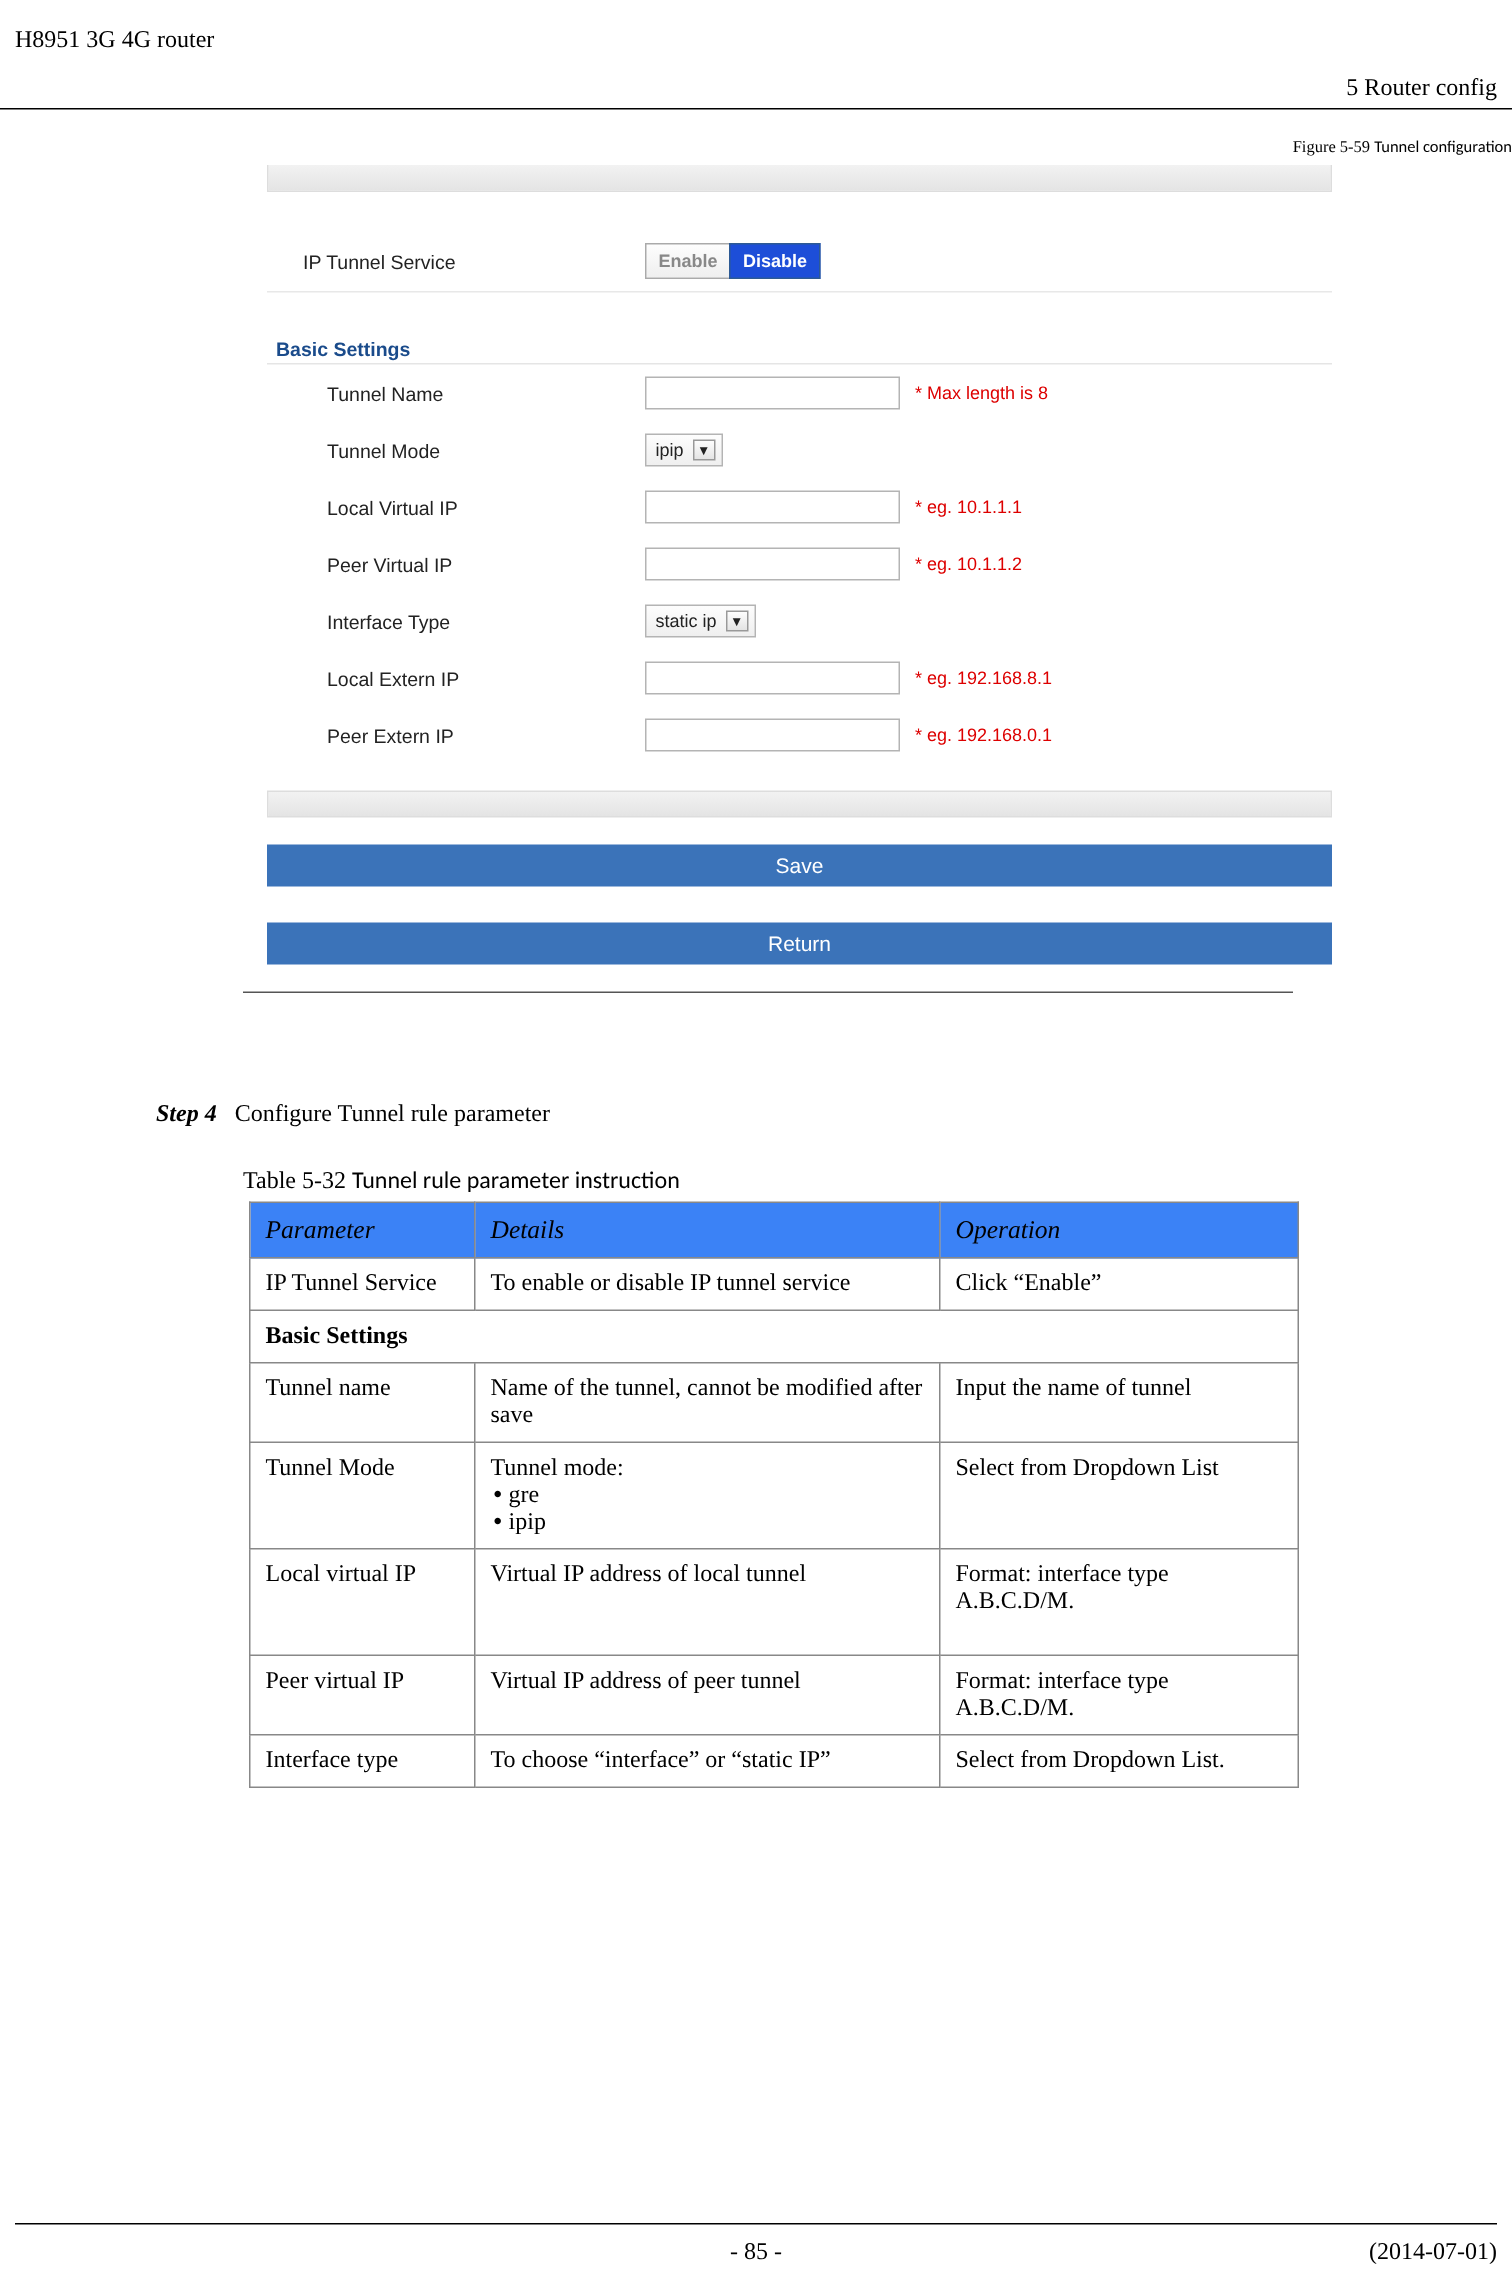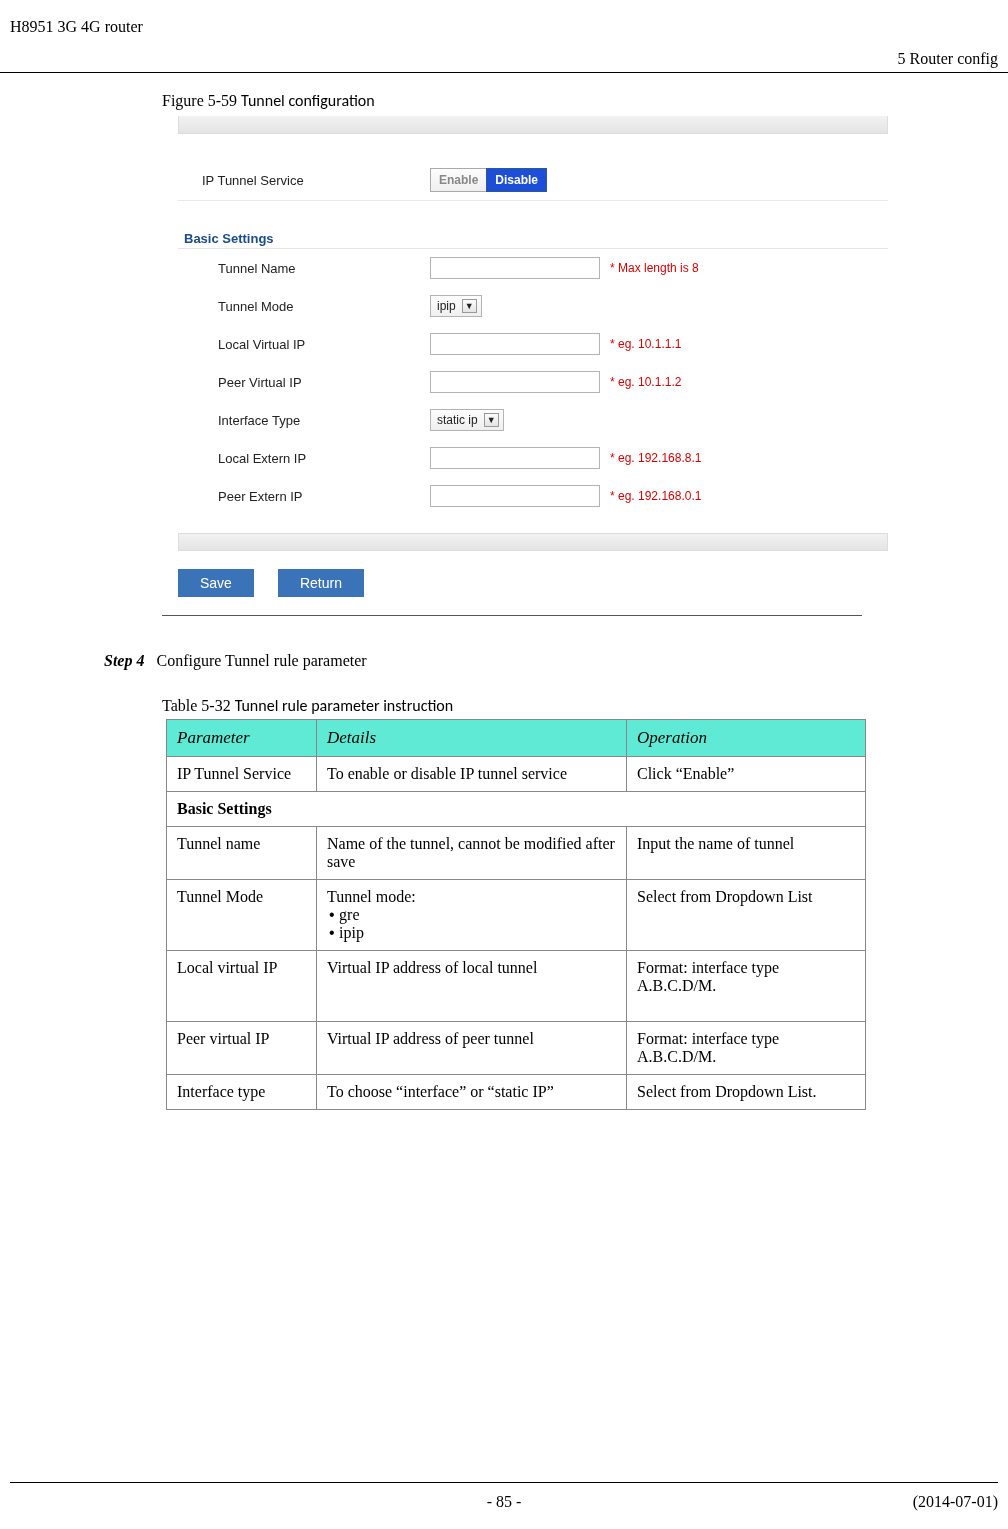--- a/index.html
+++ b/index.html
@@ -14,21 +14,21 @@
     }
     .page-header {
       display: flex;
       justify-content: space-between;
       padding: 18px 10px 4px 10px;
       border-bottom: 1px solid #000;
       font-size: 16px;
       gap: 36px;
     }
     .page-header .right { text-align: right; margin-top: 32px; }
-    .figure-caption { margin: 18px 0 6px 162px; font-size: 16px; }
+    .figure-caption { margin: 18px 0 6px 162px; font-size: 11px; text-align: right; }
     .figure-caption .calibri { font-family: Calibri, Arial, sans-serif; }
     .screenshot {
       margin-left: 178px;
       width: 710px;
       font-family: Arial, sans-serif;
       font-size: 13px;
       color: #222;
     }
     .tabs {
       background: #275a9e;
@@ -117,53 +117,55 @@
     }
     .hint { color: #d00; margin-left: 10px; font-size: 12px; }
     .divider-bar {
       height: 18px;
       background: linear-gradient(#f2f2f2, #e4e4e4);
       border: 1px solid #ddd;
       margin: 18px 0 0 0;
     }
     .action-row {
       display: flex;
+      justify-content: center;
       gap: 24px;
       padding: 18px 0 4px 0;
+      flex-direction: column;
     }
     .blue-btn {
       background: #3b73b9;
       color: #fff;
       border: none;
       padding: 6px 22px;
       font-size: 14px;
     }
     .figure-end-line {
       margin: 14px 0 0 162px;
       width: 700px;
       border-top: 1px solid #555;
     }
-    .step-row { margin: 36px 0 0 104px; display: flex; align-items: baseline; font-size: 16px; }
+    .step-row { margin: 72px 0 0 104px; display: flex; align-items: baseline; font-size: 16px; }
     .step-label { font-family: "Comic Sans MS", cursive; font-style: italic; font-weight: bold; margin-right: 12px; }
     .table-caption { margin: 26px 0 4px 162px; font-size: 16px; }
     .table-caption .calibri { font-family: Calibri, Arial, sans-serif; }
     table.param {
       margin-left: 166px;
       width: 700px;
       border-collapse: collapse;
       font-size: 16px;
     }
     table.param th, table.param td {
       border: 1px solid #888;
       padding: 8px 10px;
       text-align: left;
       vertical-align: top;
     }
     table.param th {
-      background: #5eead4;
+      background: #3b82f6;
       font-family: "Comic Sans MS", cursive;
       font-style: italic;
       font-weight: normal;
       font-size: 17px;
     }
     table.param .span3 { font-weight: bold; }
     .bullet-list { list-style: none; padding-left: 2px; }
     .bullet-list li::before { content: "\2022\00a0"; font-family: Wingdings, Arial; }
     .page-footer {
       position: absolute;

